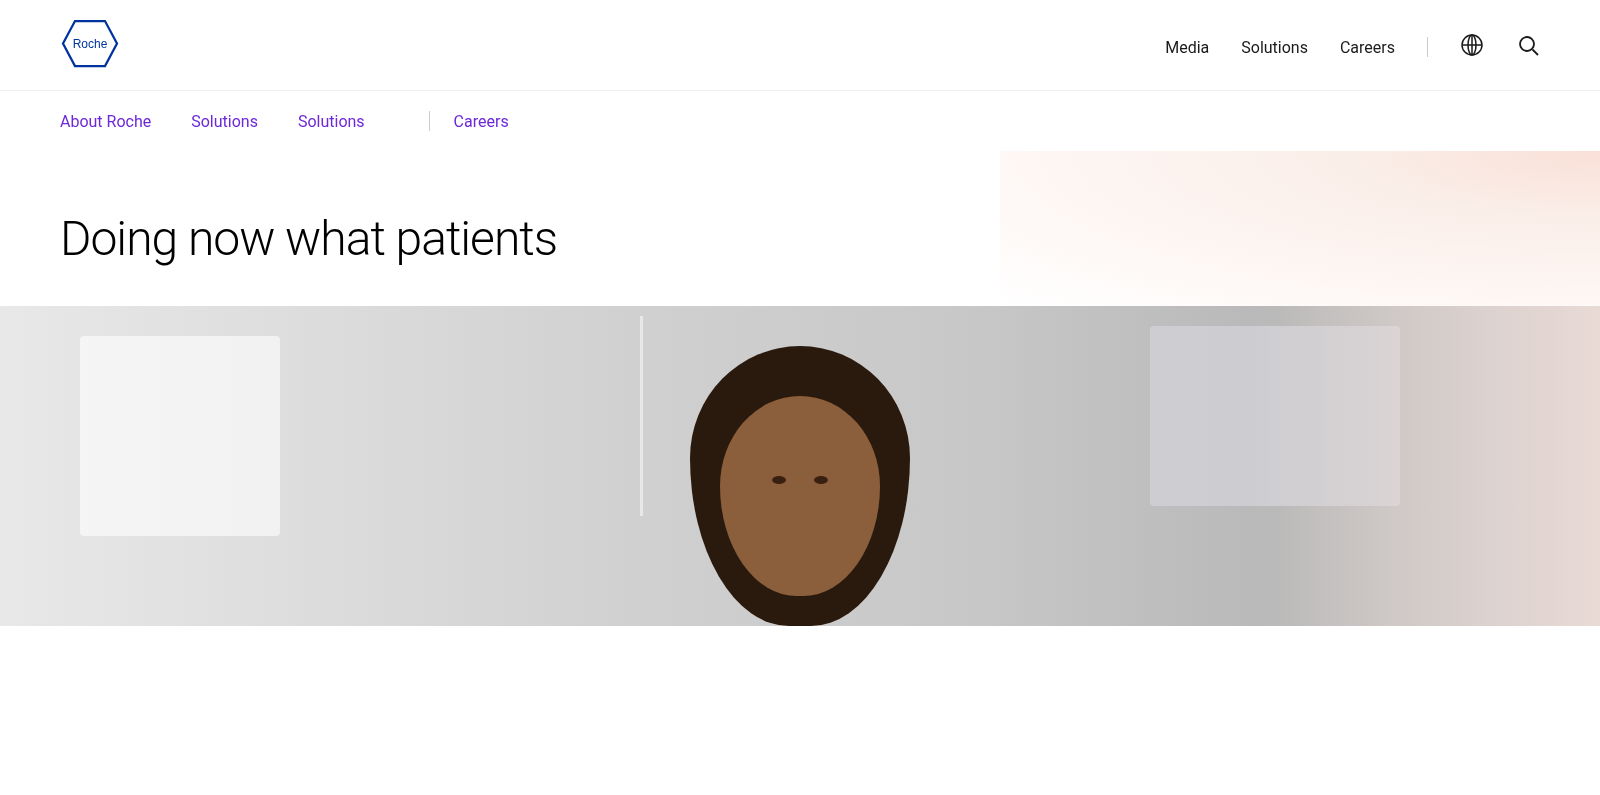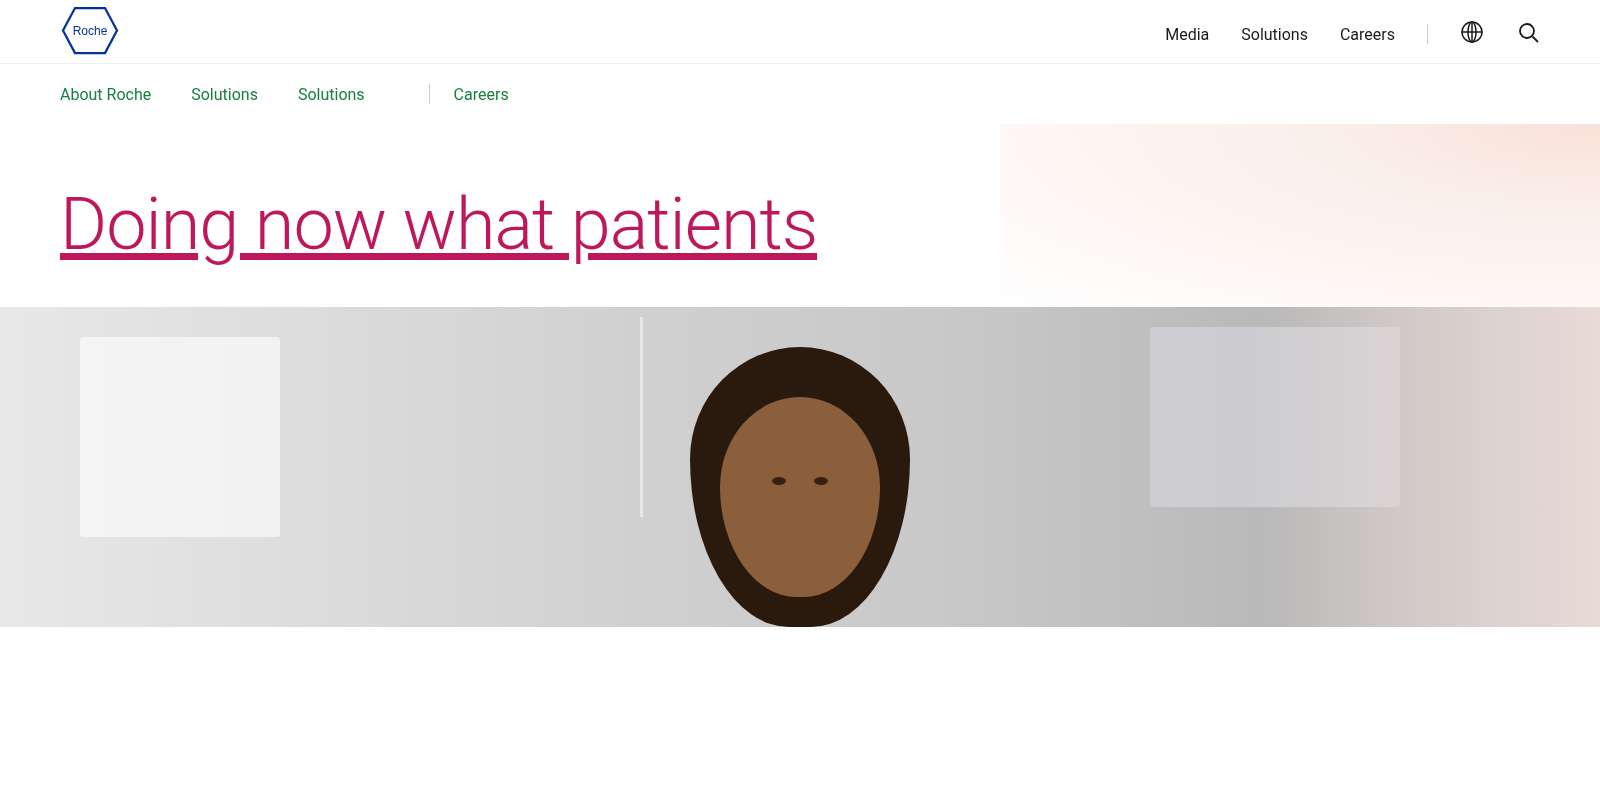--- a/index.html
+++ b/index.html
@@ -15,21 +15,21 @@
       min-height: 795px;
       overflow-x: hidden;
     }
 
     
     .top-nav {
       display: flex;
       align-items: center;
       justify-content: space-between;
       padding: 0 60px;
-      height: 64px;
+      height: 91px;
       border-bottom: 1px solid #efefef;
       position: relative;
     }
 
     .logo-area {
       display: flex;
       align-items: center;
     }
 
     .logo-hexagon {
@@ -66,21 +66,21 @@
     .main-nav {
       display: flex;
       align-items: center;
       padding: 0 60px;
       height: 60px;
       gap: 0;
     }
 
     .main-nav-link {
       font-size: 16px;
-      color: #15803d;
+      color: #6d28d9;
       text-decoration: none;
       cursor: pointer;
       padding: 0 20px 0 0;
       margin-right: 20px;
     }
 
     .main-nav-link:first-child {
       padding-left: 0;
     }
 
@@ -102,29 +102,28 @@
       position: absolute;
       top: 0;
       right: 0;
       width: 600px;
       height: 100%;
       background: radial-gradient(ellipse at top right, #f9e0d8 0%, #faeee8 30%, #fdf5f2 60%, #ffffff 100%);
       pointer-events: none;
     }
 
     .hero-title {
-      font-size: 72px;
+      font-size: 48px;
       font-weight: 300;
-      color: #be185d;
+      color: #000000;
       line-height: 1.15;
       max-width: 900px;
       position: relative;
       z-index: 1;
       letter-spacing: -1px;
-      text-decoration: underline;
     }
 
     
     .image-section {
       position: relative;
       width: 100%;
       height: 320px;
       overflow: hidden;
     }
 

